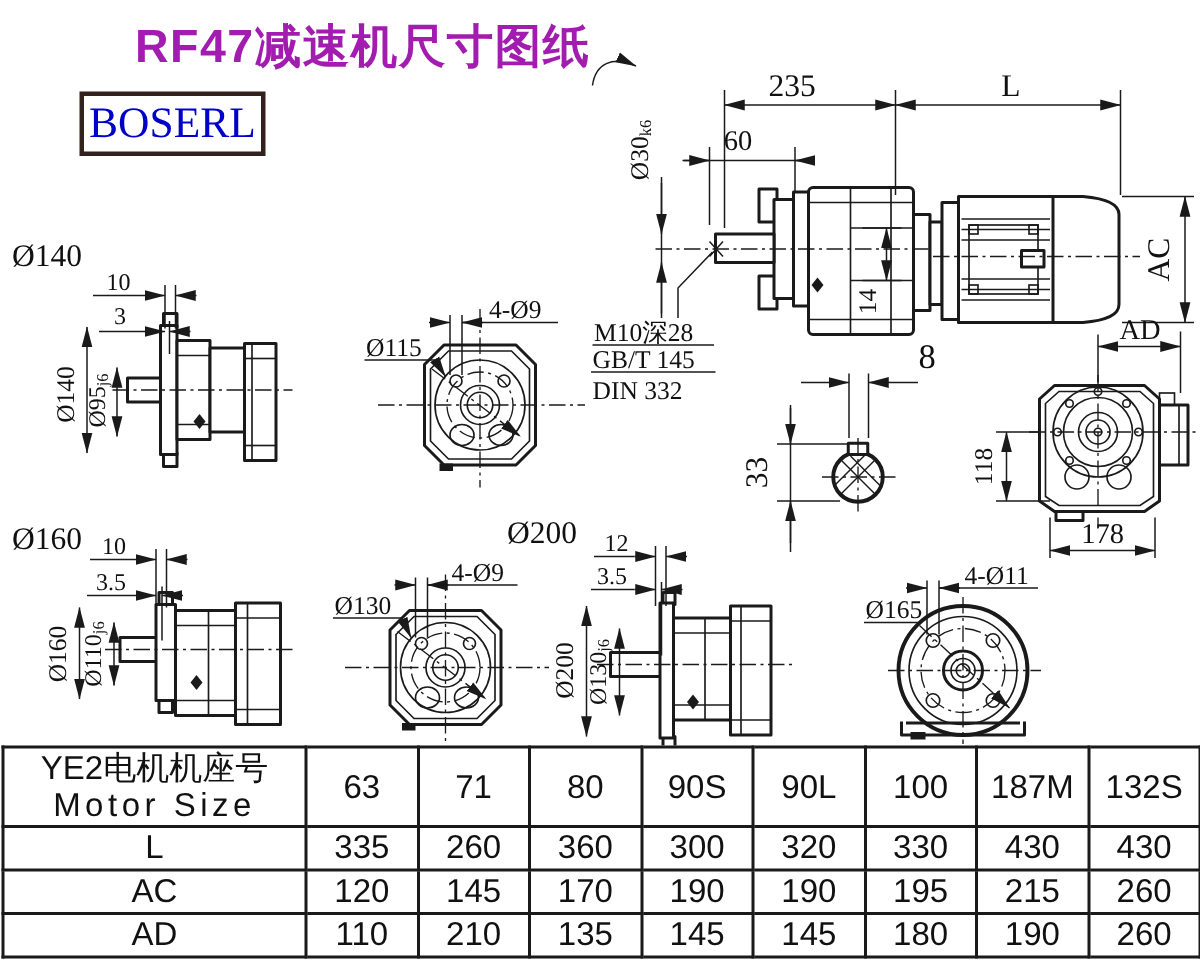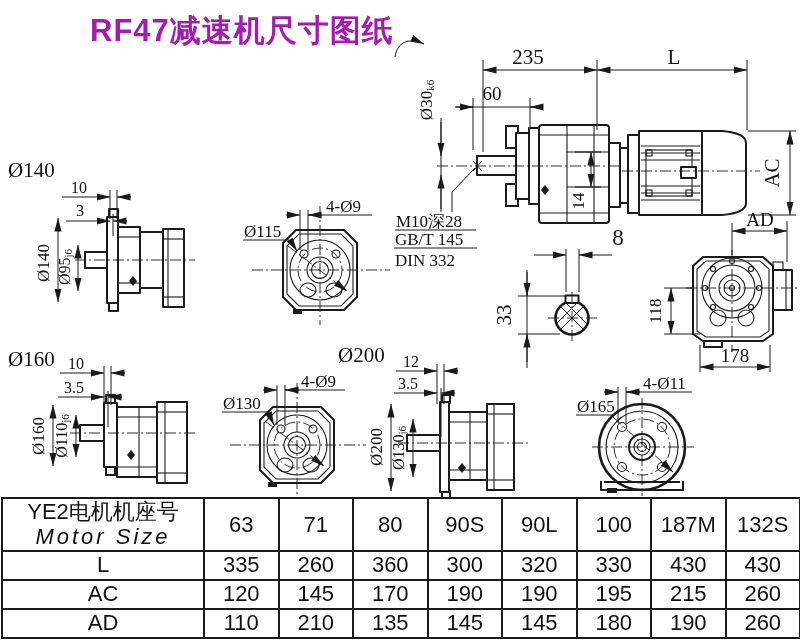--- a/index.html
+++ b/index.html
@@ -20,30 +20,33 @@
   .bk{fill:#1a1a1a;stroke:none;}
   text.t{font-family:"Liberation Serif",serif;fill:#111;}
   .s16{font-size:16px;}.s17{font-size:17px;}.s19{font-size:19px;}.s21{font-size:21px;}.s23{font-size:23px;}
   .fit{font-size:11px;}
   
   #dim-table{position:absolute;left:1px;top:497px;width:798px;height:142px;border-collapse:collapse;
              table-layout:fixed;}
   #dim-table th,#dim-table td{border:2px solid #1a1a1a;text-align:center;vertical-align:middle;
              font-family:"Liberation Sans",sans-serif;font-size:22px;color:#111;padding:0;font-weight:normal;}
   #dim-table .hdr{height:52px;line-height:1.15;}
-  #dim-table .hdr .en{letter-spacing:3px;font-style:italic;}
+  #dim-table .hdr .en{letter-spacing:3px;}
   #dim-table tr{height:29px;}
   col.c0{width:202px;} col.cn{width:74.5px;}
 </style>
 </head>
 <body>
 
 <div id="stage">
 
   <div id="title">RF47减速机尺寸图纸</div>
+  <div id="logo">
+    <span>BOSERL</span>
+  </div>
 
   <svg width="800" height="497" viewBox="0 0 800 497">
     <defs>
       <marker id="ma" markerWidth="15" markerHeight="10" refX="13.5" refY="5" orient="auto" markerUnits="userSpaceOnUse">
         <path d="M13.8,5 L0,1.4 L0,8.6 Z" fill="#1a1a1a"></path>
       </marker>
       <marker id="mas" markerWidth="15" markerHeight="10" refX="13.5" refY="5" orient="auto-start-reverse" markerUnits="userSpaceOnUse">
         <path d="M13.8,5 L0,1.4 L0,8.6 Z" fill="#1a1a1a"></path>
       </marker>
     </defs>

